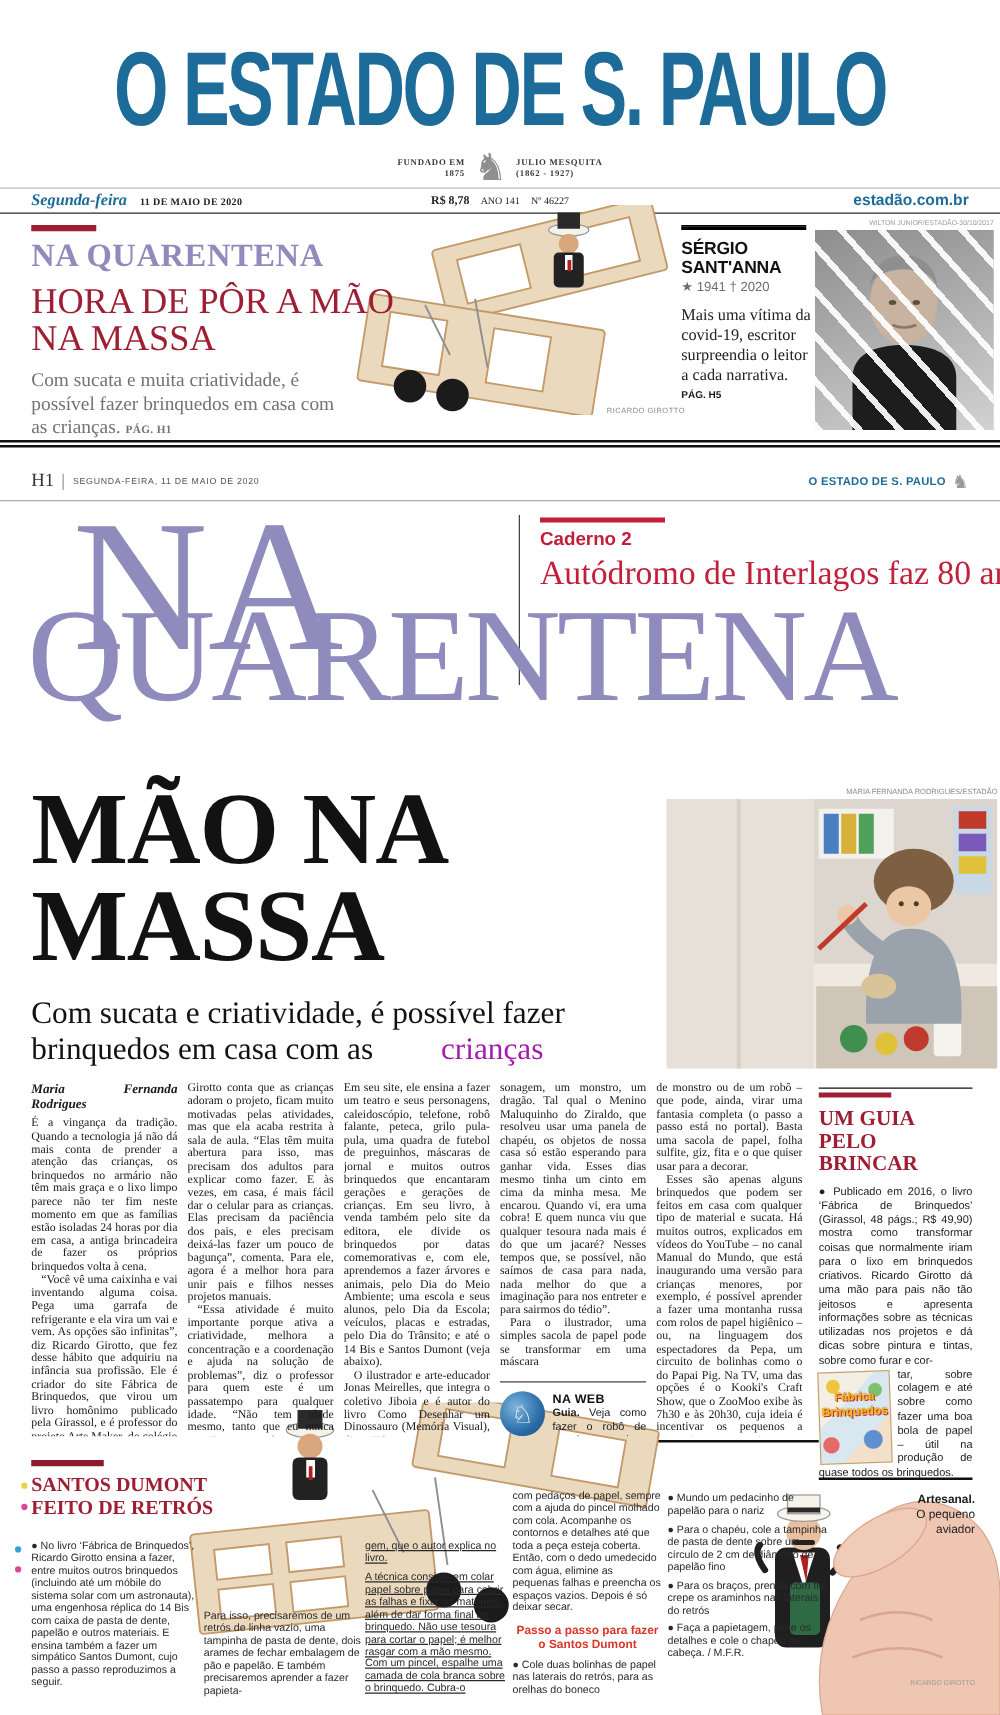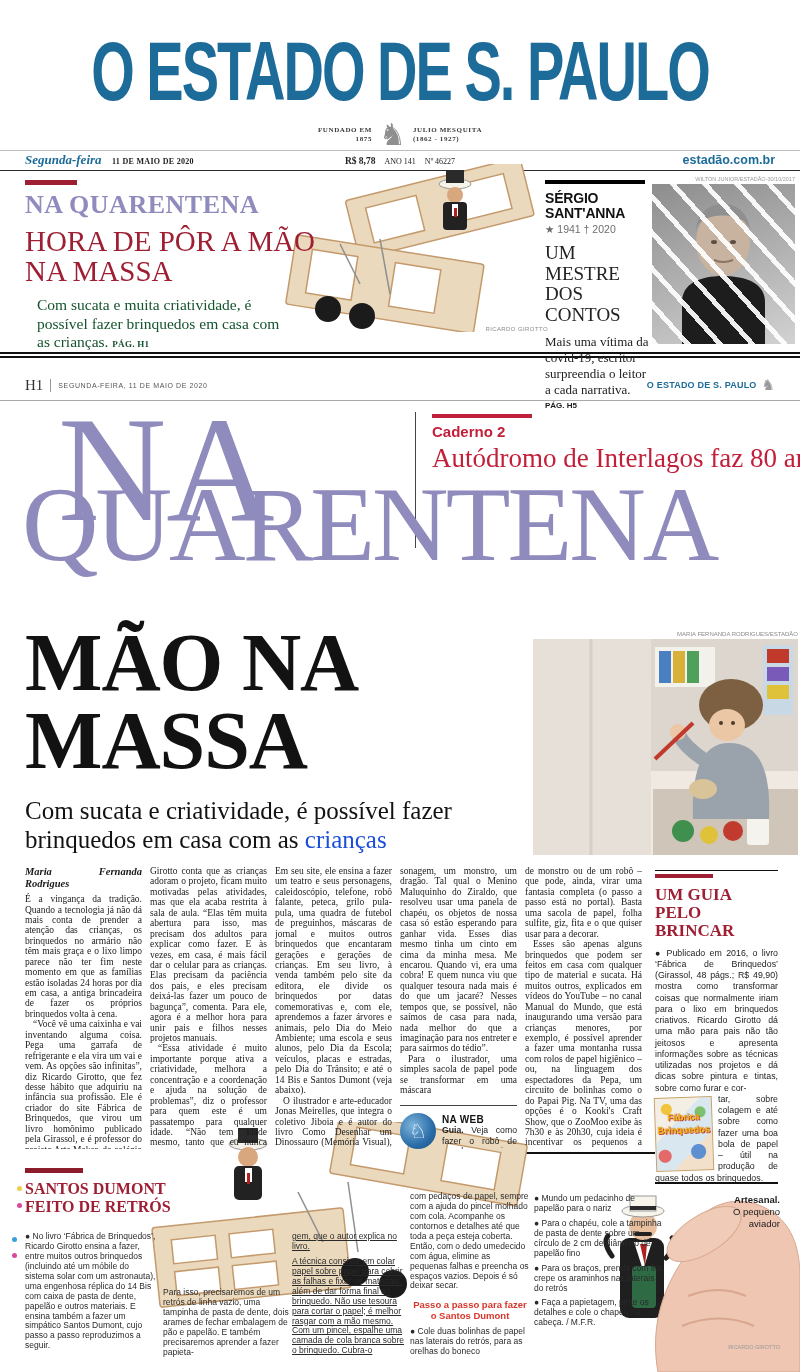--- a/index.html
+++ b/index.html
@@ -29,21 +29,21 @@
   .date-txt { position:absolute; left:112px; top:5px; font-weight:bold; letter-spacing:.3px; color:#222; }
   .price-group { position:absolute; left:50%; transform:translateX(-50%); top:4px; display:flex; gap:9px; align-items:baseline; color:#222; }
   .price { font-weight:bold; font-size:9.5px; }
   .site-link { position:absolute; right:25px; top:1px; font-family:"Liberation Sans", sans-serif; font-weight:bold; font-size:12.5px; color:#1c6b99; }
 
   
   .teaser-left { left:25px; top:180px; width:330px; z-index:2; }
   .kicker-bar { width:52px; height:5px; background:#9e1f33; margin-bottom:7px; }
   .kicker { font-size:26px; font-weight:bold; color:#8f8bbd; letter-spacing:.5px; line-height:1; margin-bottom:8px; }
   .teaser-headline { width:300px; font-size:29px; color:#9e1f33; line-height:1.04; margin-bottom:10px; }
-  .teaser-summary { width:258px; font-size:15.5px; color:#14532d; line-height:1.18;margin-left:12px; }
+  .teaser-summary { width:258px; font-size:15.5px; color:#737373; line-height:1.18; }
   .pag-ref { font-size:9px; font-weight:bold; letter-spacing:.3px; }
   .plane-top { left:250px; top:164px; width:300px; height:168px; z-index:1; }
   .photo-credit { font-size:6px; color:#8a8a8a; letter-spacing:.4px; font-family:"Liberation Sans", sans-serif; }
   .plane-top .photo-credit { position:absolute; right:2px; bottom:0px; }
 
   .obit { left:545px; top:180px; width:108px; z-index:2; }
   .obit-rule { width:100px; border-top:1px solid #000; border-bottom:3px solid #000; height:4px; margin-bottom:7px; }
   .obit-name { font-family:"Liberation Sans", sans-serif; font-weight:bold; font-size:14px; letter-spacing:-.2px; color:#111; line-height:1.05; }
   .obit-dates { font-family:"Liberation Sans", sans-serif; font-size:10.5px; color:#6d6d6d; margin:3px 0 8px; }
   .obit-title { font-size:19px; color:#222; line-height:1.08; margin-bottom:9px; }
@@ -69,21 +69,21 @@
   .banner-na { left:58px; top:394px; font-size:150px; line-height:1; color:#8f8bbd; z-index:1; }
   .banner-quarentena { left:22px; top:472px; font-size:106px; line-height:1; letter-spacing:-3px; color:#8f8bbd; white-space:nowrap; z-index:1; }
   .banner-vrule { left:415px; top:412px; width:1px; height:136px; background:#444; z-index:0; }
   .caderno-bar { left:432px; top:414px; width:100px; height:4px; background:#c21f3a; }
   .caderno { left:432px; top:423px; font-family:"Liberation Sans", sans-serif; font-weight:bold; font-size:15px; color:#c21f3a; }
   .banner-headline { left:432px; top:443px; font-size:27px; color:#c21f3a; white-space:nowrap; }
 
   
   .main-headline { left:25px; top:624px; font-size:82px; font-weight:bold; line-height:.95; color:#121212; letter-spacing:-1px; }
   .main-subhead { left:25px; top:797px; width:505px; font-size:25px; line-height:1.15; color:#121212; }
-  .subhead-red { color:#1d4ed8; }
+  .subhead-red { color:#a21caf;margin-left:48px; }
   .boy-photo { left:533px; top:639px; width:265px; height:216px; overflow:hidden; }
   .boy-credit { right:2px; top:631px; font-size:6px; color:#8a8a8a; font-family:"Liberation Sans", sans-serif; }
 
   
   .cols { left:25px; top:866px; width:620px; height:283px; display:flex; gap:8px; z-index:2; }
   .col { width:117px; flex:0 0 117px; font-size:9.5px; line-height:1.1; text-align:justify; overflow:hidden; }
   .col p + p { text-indent:8px; }
   .byline { font-size:10.5px; font-weight:bold; font-style:italic; margin-bottom:5px; }
 
   .naweb { margin-top:9px; border-top:1px solid #444; padding-top:7px; font-family:"Liberation Sans", sans-serif; }
@@ -202,21 +202,20 @@
         <rect x="204" y="44" width="3" height="9" fill="#b02020"></rect>
       </g>
     </svg>
     <span class="photo-credit">RICARDO GIROTTO</span>
   </div>
 
   <div class="abs obit">
     <div class="obit-rule"></div>
     <div class="obit-name">SÉRGIO SANT'ANNA</div>
     <div class="obit-dates">★ 1941 † 2020</div>
-    <div class="obit-title">UM MESTRE DOS CONTOS</div>
     <div class="obit-summary">Mais uma vítima da covid-19, escritor surpreendia o leitor a cada narrativa.</div>
     <div class="obit-pag">PÁG. H5</div>
   </div>
   <div class="abs obit-credit">WILTON JUNIOR/ESTADÃO-30/10/2017</div>
   <div class="abs obit-photo">
     <svg width="143" height="160" viewBox="0 0 143 160">
       <path d="M30,160 L113,160 L113,118 C113,100 95,92 71,92 C47,92 30,100 30,118 Z" fill="#1d1d1d"></path>
       <ellipse cx="71" cy="58" rx="27" ry="34" fill="#c7b39f"></ellipse>
       <path d="M44,48 C44,26 98,26 98,48 C98,38 92,20 71,20 C50,20 44,38 44,48 Z" fill="#8f8f8f"></path>
       <ellipse cx="62" cy="58" rx="3" ry="2" fill="#5c4f43"></ellipse>

